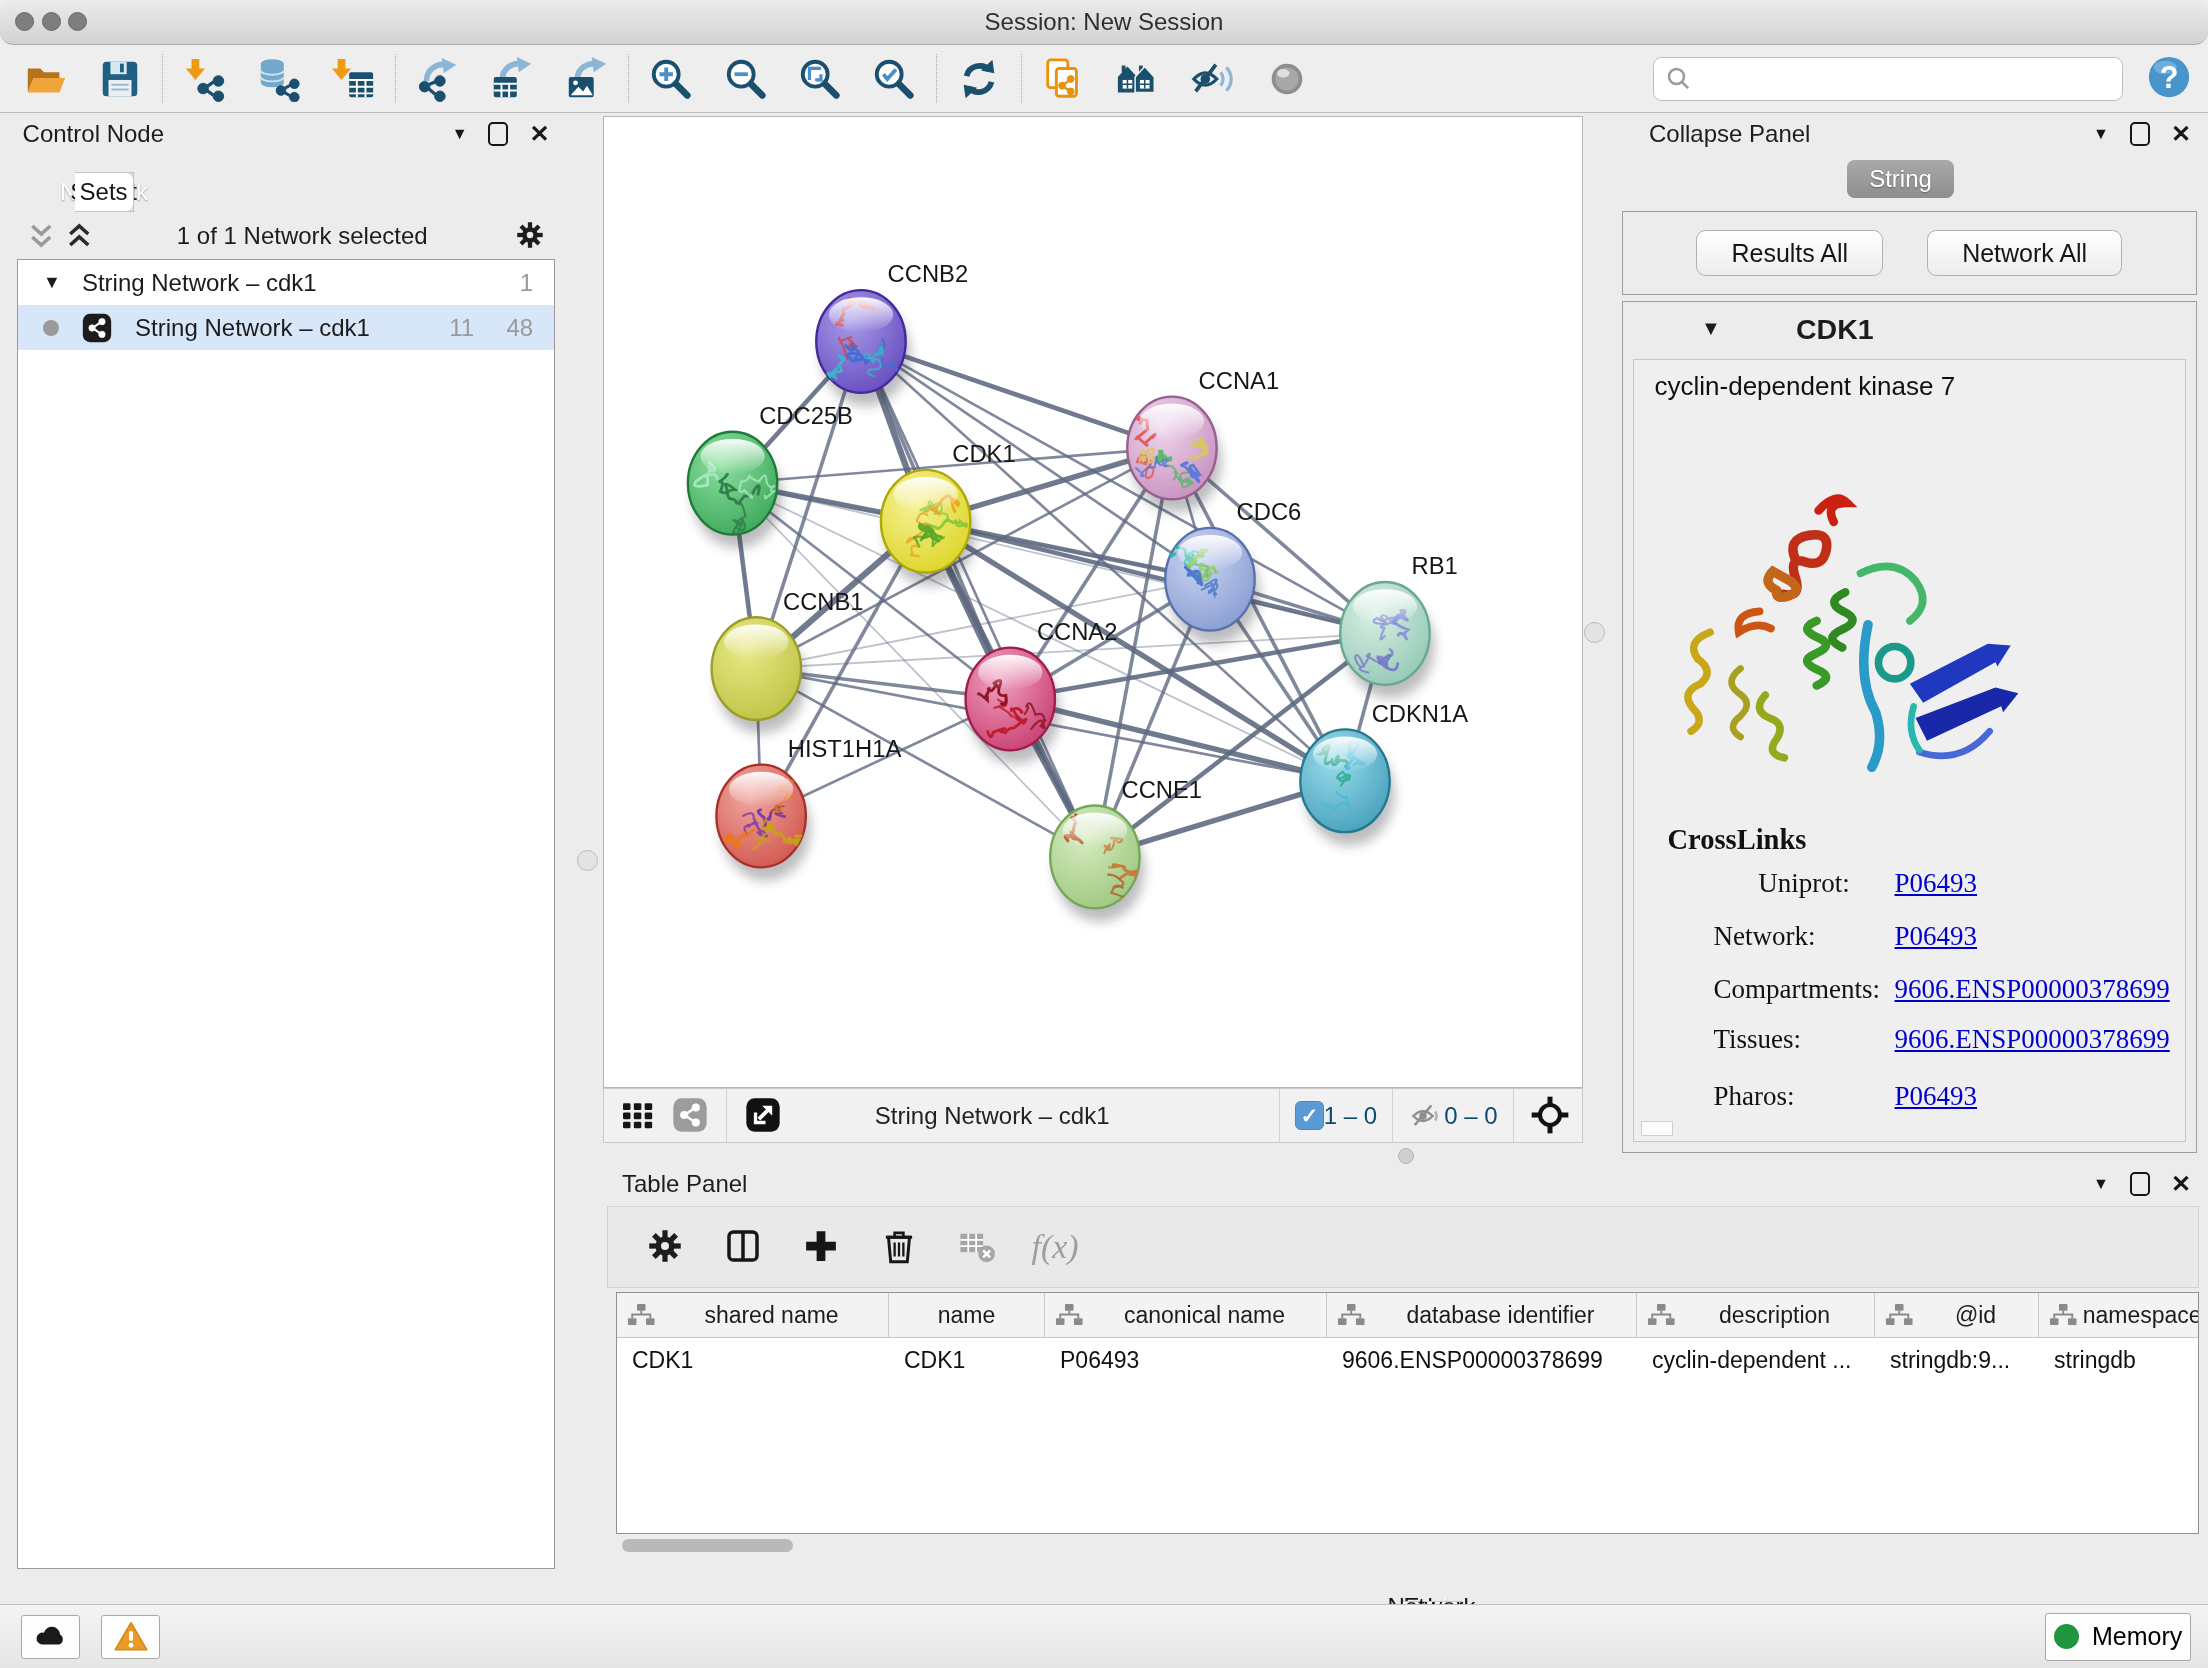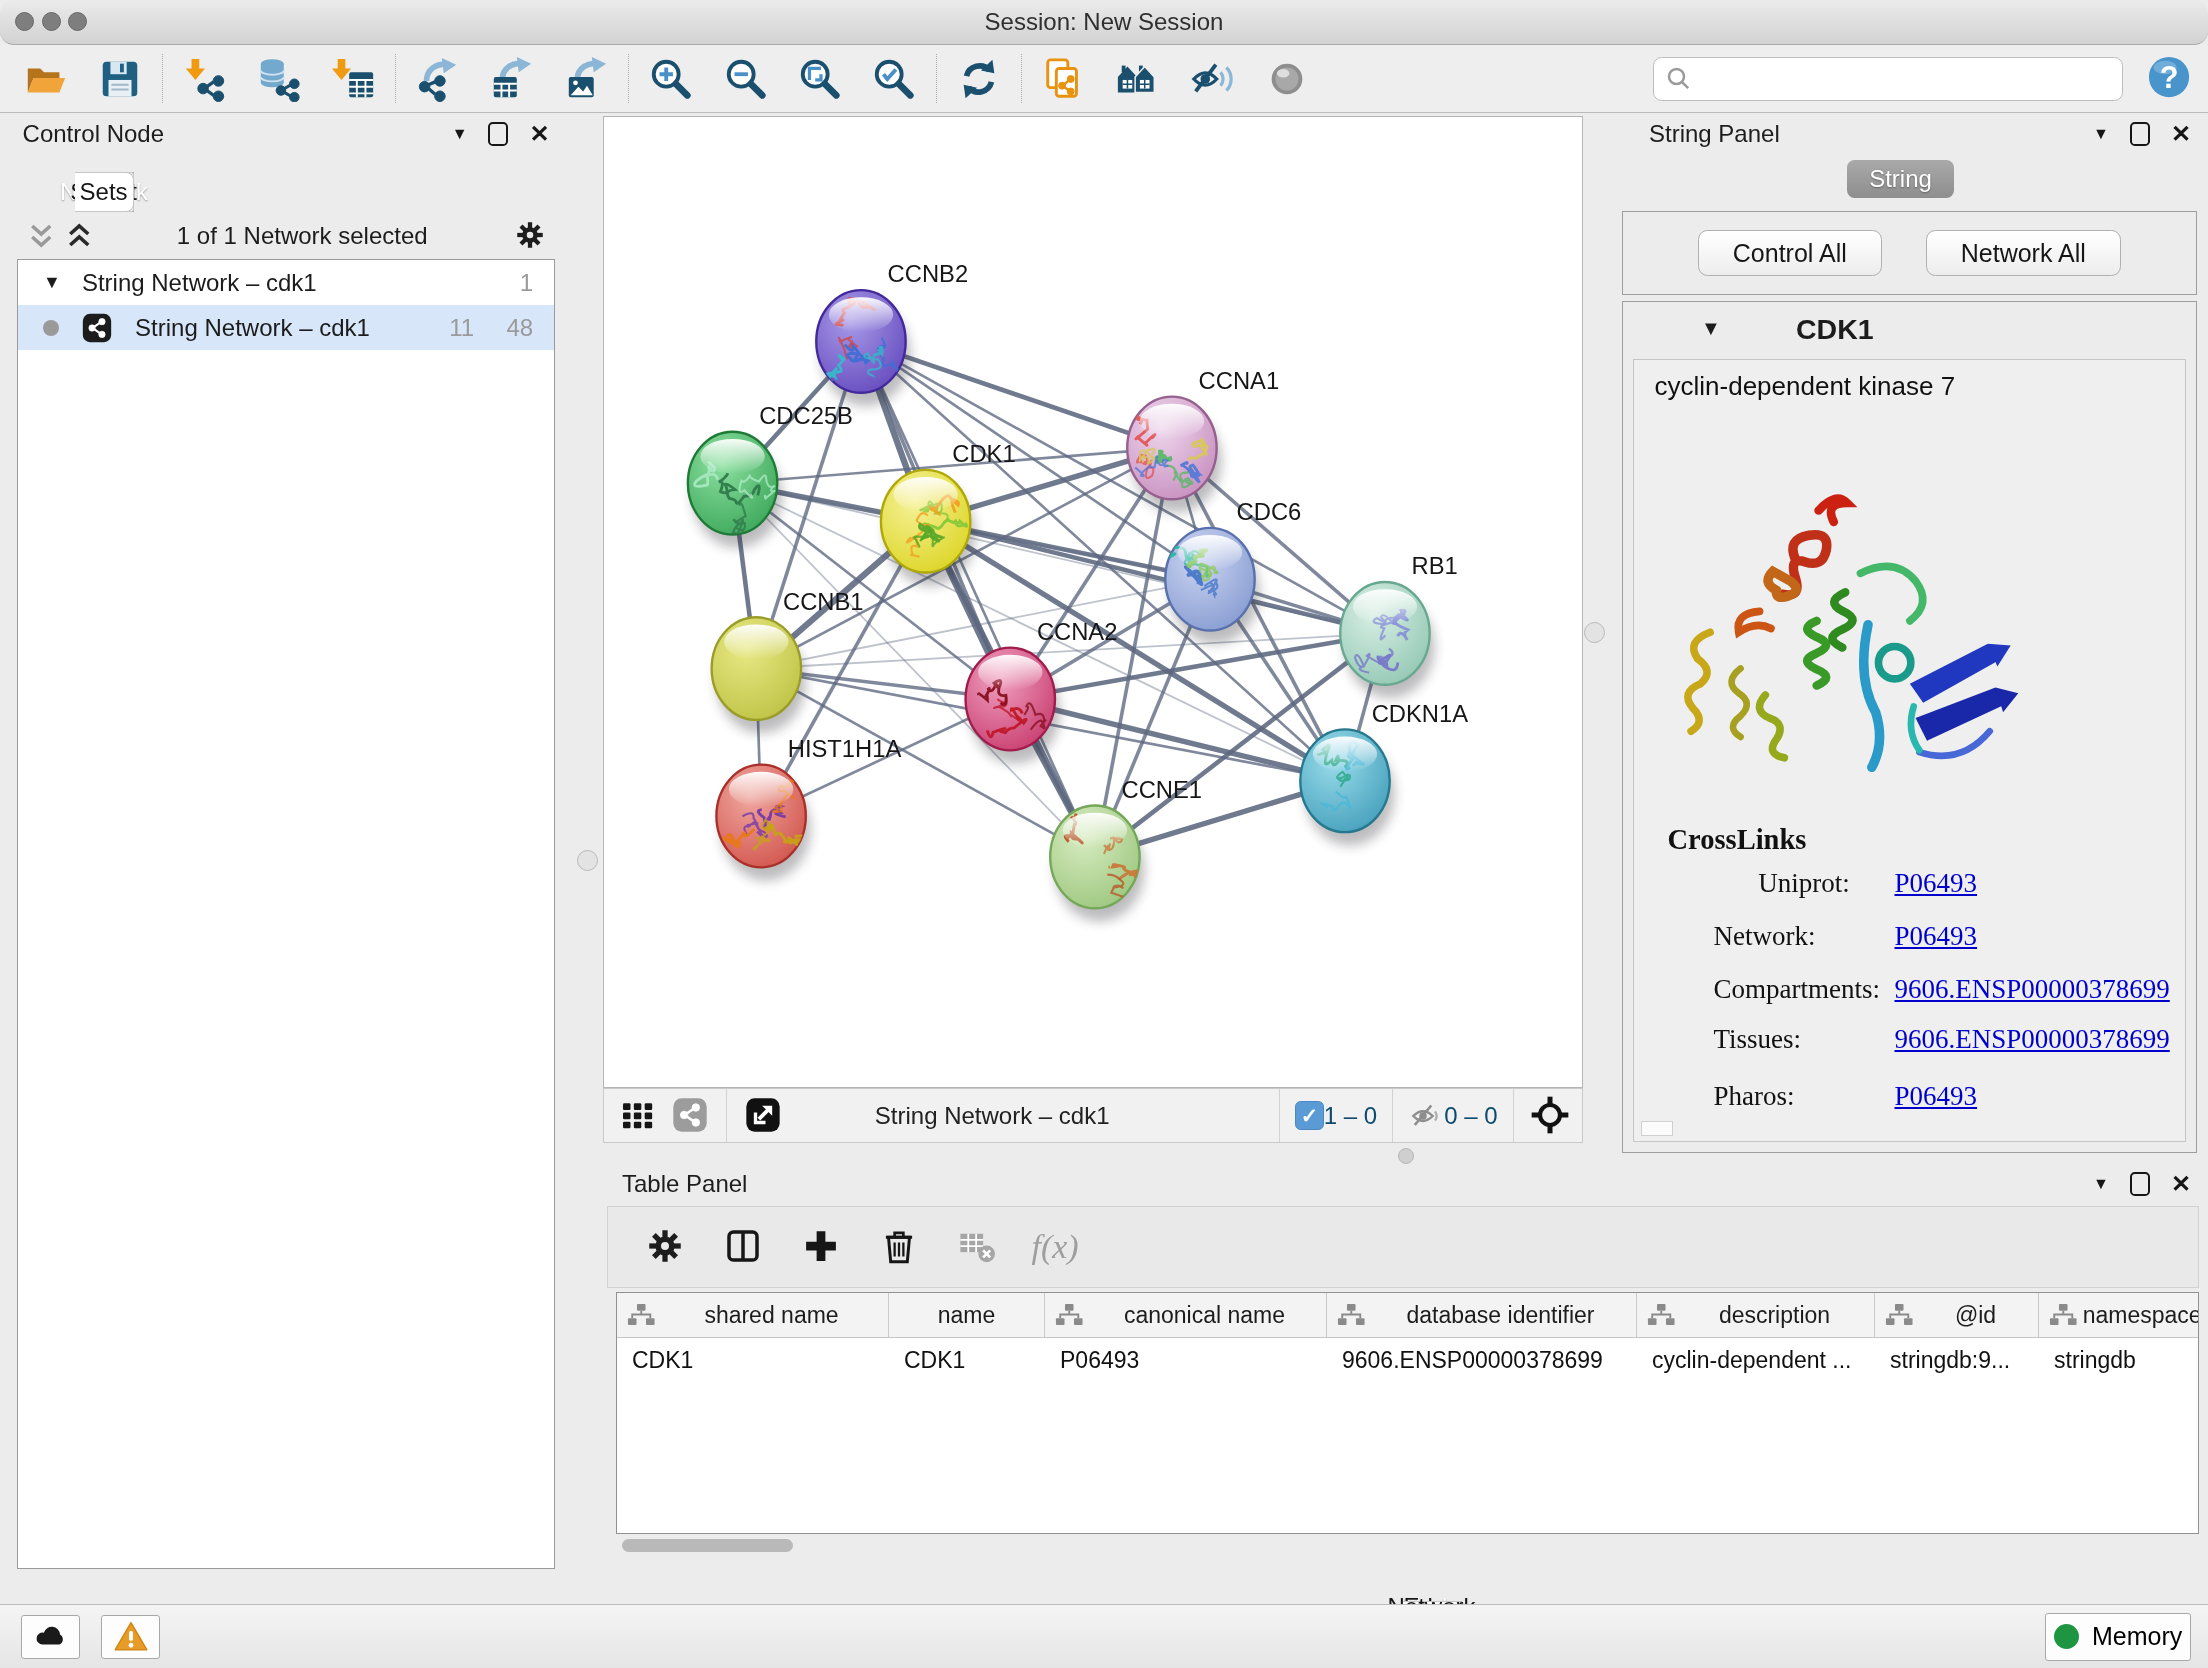--- a/index.html
+++ b/index.html
@@ -868,30 +868,30 @@
       <button class="cbtn" style="margin-right:11.4px">
         <svg viewBox="0 0 42 42" width="40" height="40">
             <use href="#ic-crosshair"></use>
           </svg>
       </button>
     </span>
   </div>
 
   <div class="rpanel">
     <div class="phead">
-      <span class="plabel" style="left:44px">String Panel</span>
+      <span class="plabel" style="left:44px">Collapse Panel</span>
       <span class="pctl" style="right:17px">
         <span class="ctl-tri">▼</span>
         <span class="ctl-float"></span>
         <span class="ctl-x">✕</span>
       </span>
     </div>
     <div class="rtab">String</div>
     <div class="rbox1">
-      <button class="rbtn">Control All</button>
+      <button class="rbtn">Results All</button>
       <button class="rbtn">Network All</button>
     </div>
     <div class="rbox2">
       <div class="rhead">
         <span class="tri">▼</span>
         <span class="pname">CDK1</span>
       </div>
       <div class="rinner">
         <div class="rdesc">cyclin-dependent kinase 7</div>
         <svg class="protein" viewBox="0 0 368 356">

